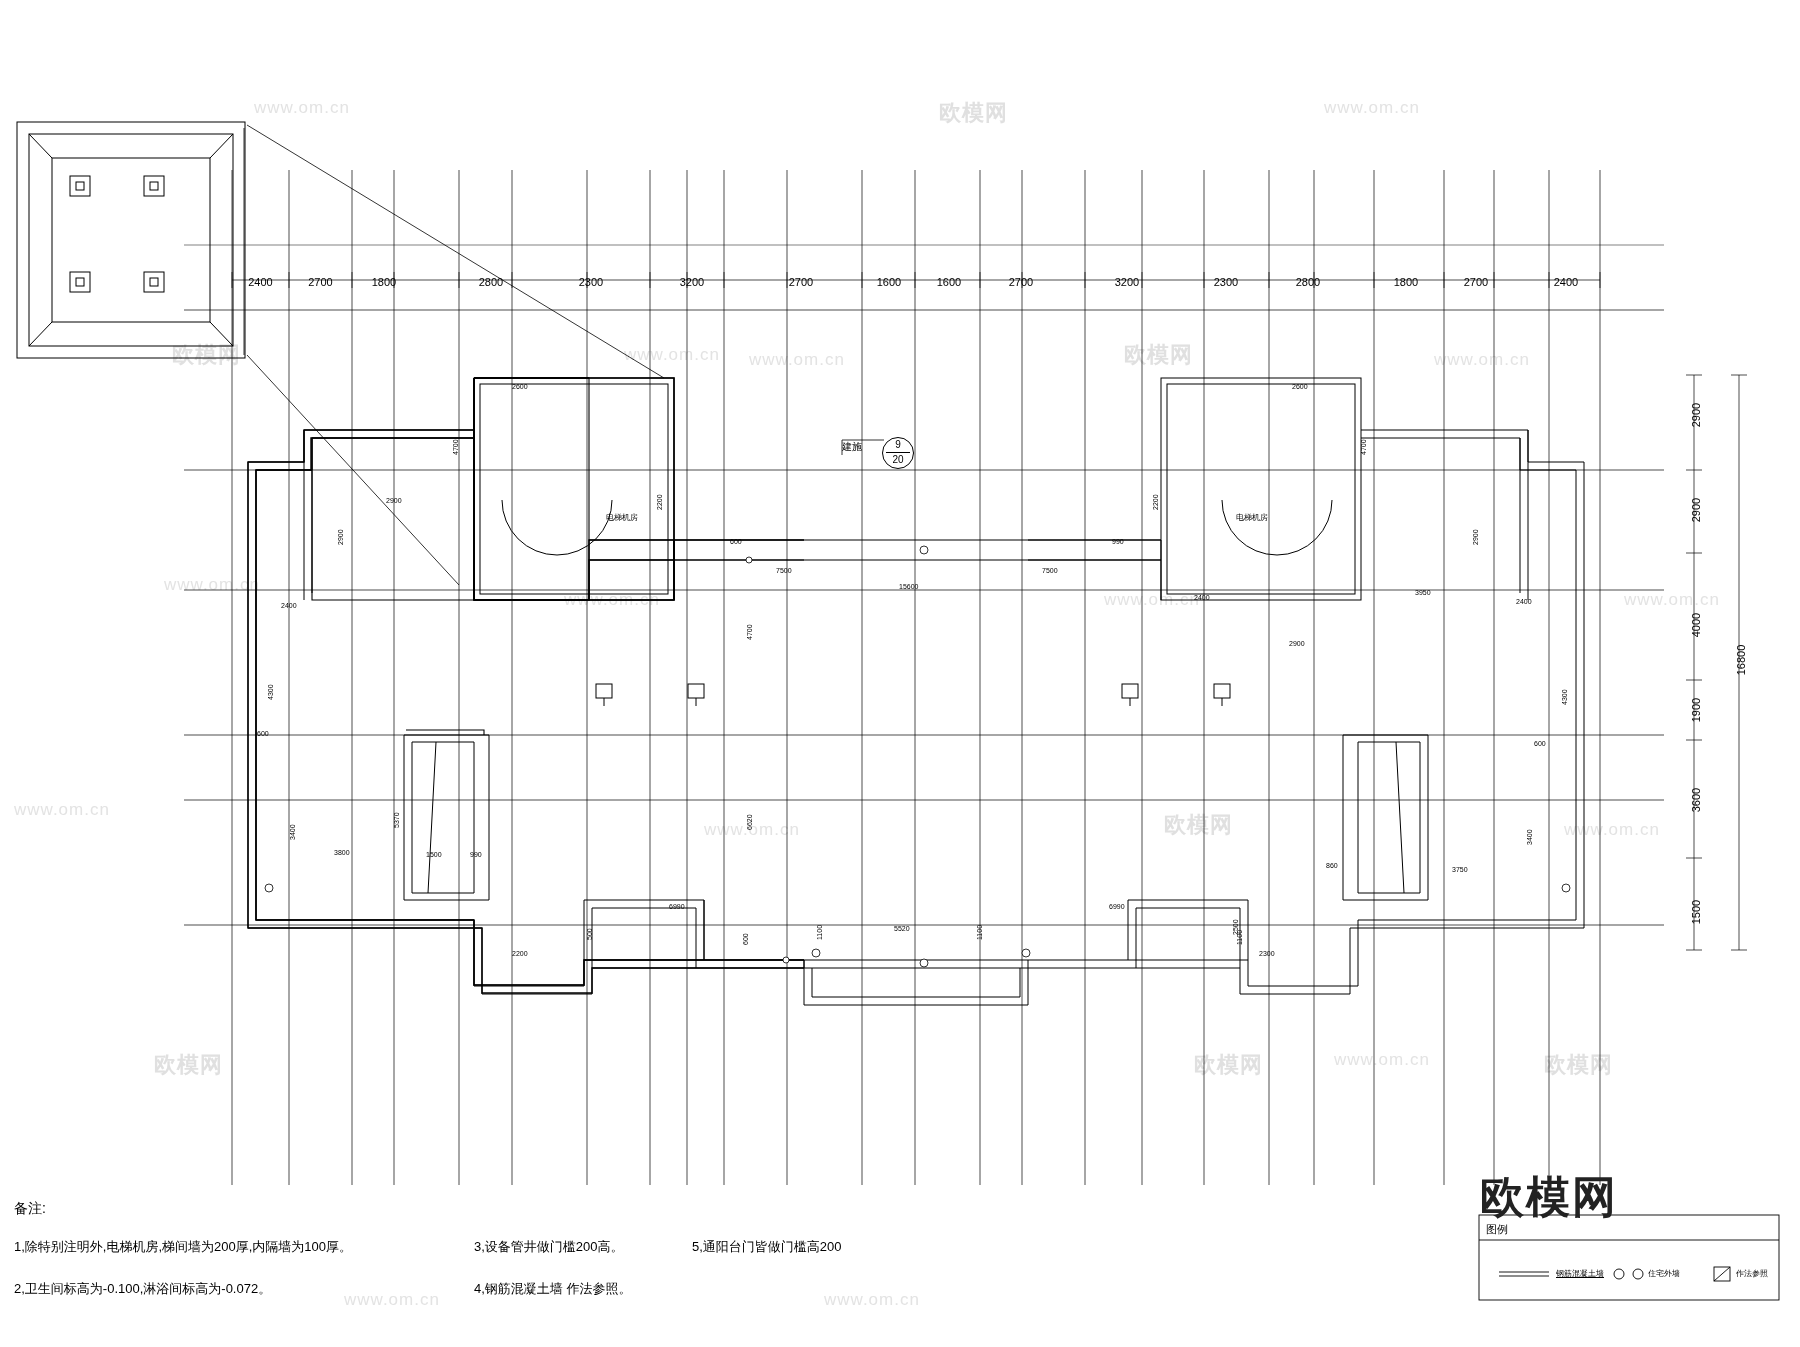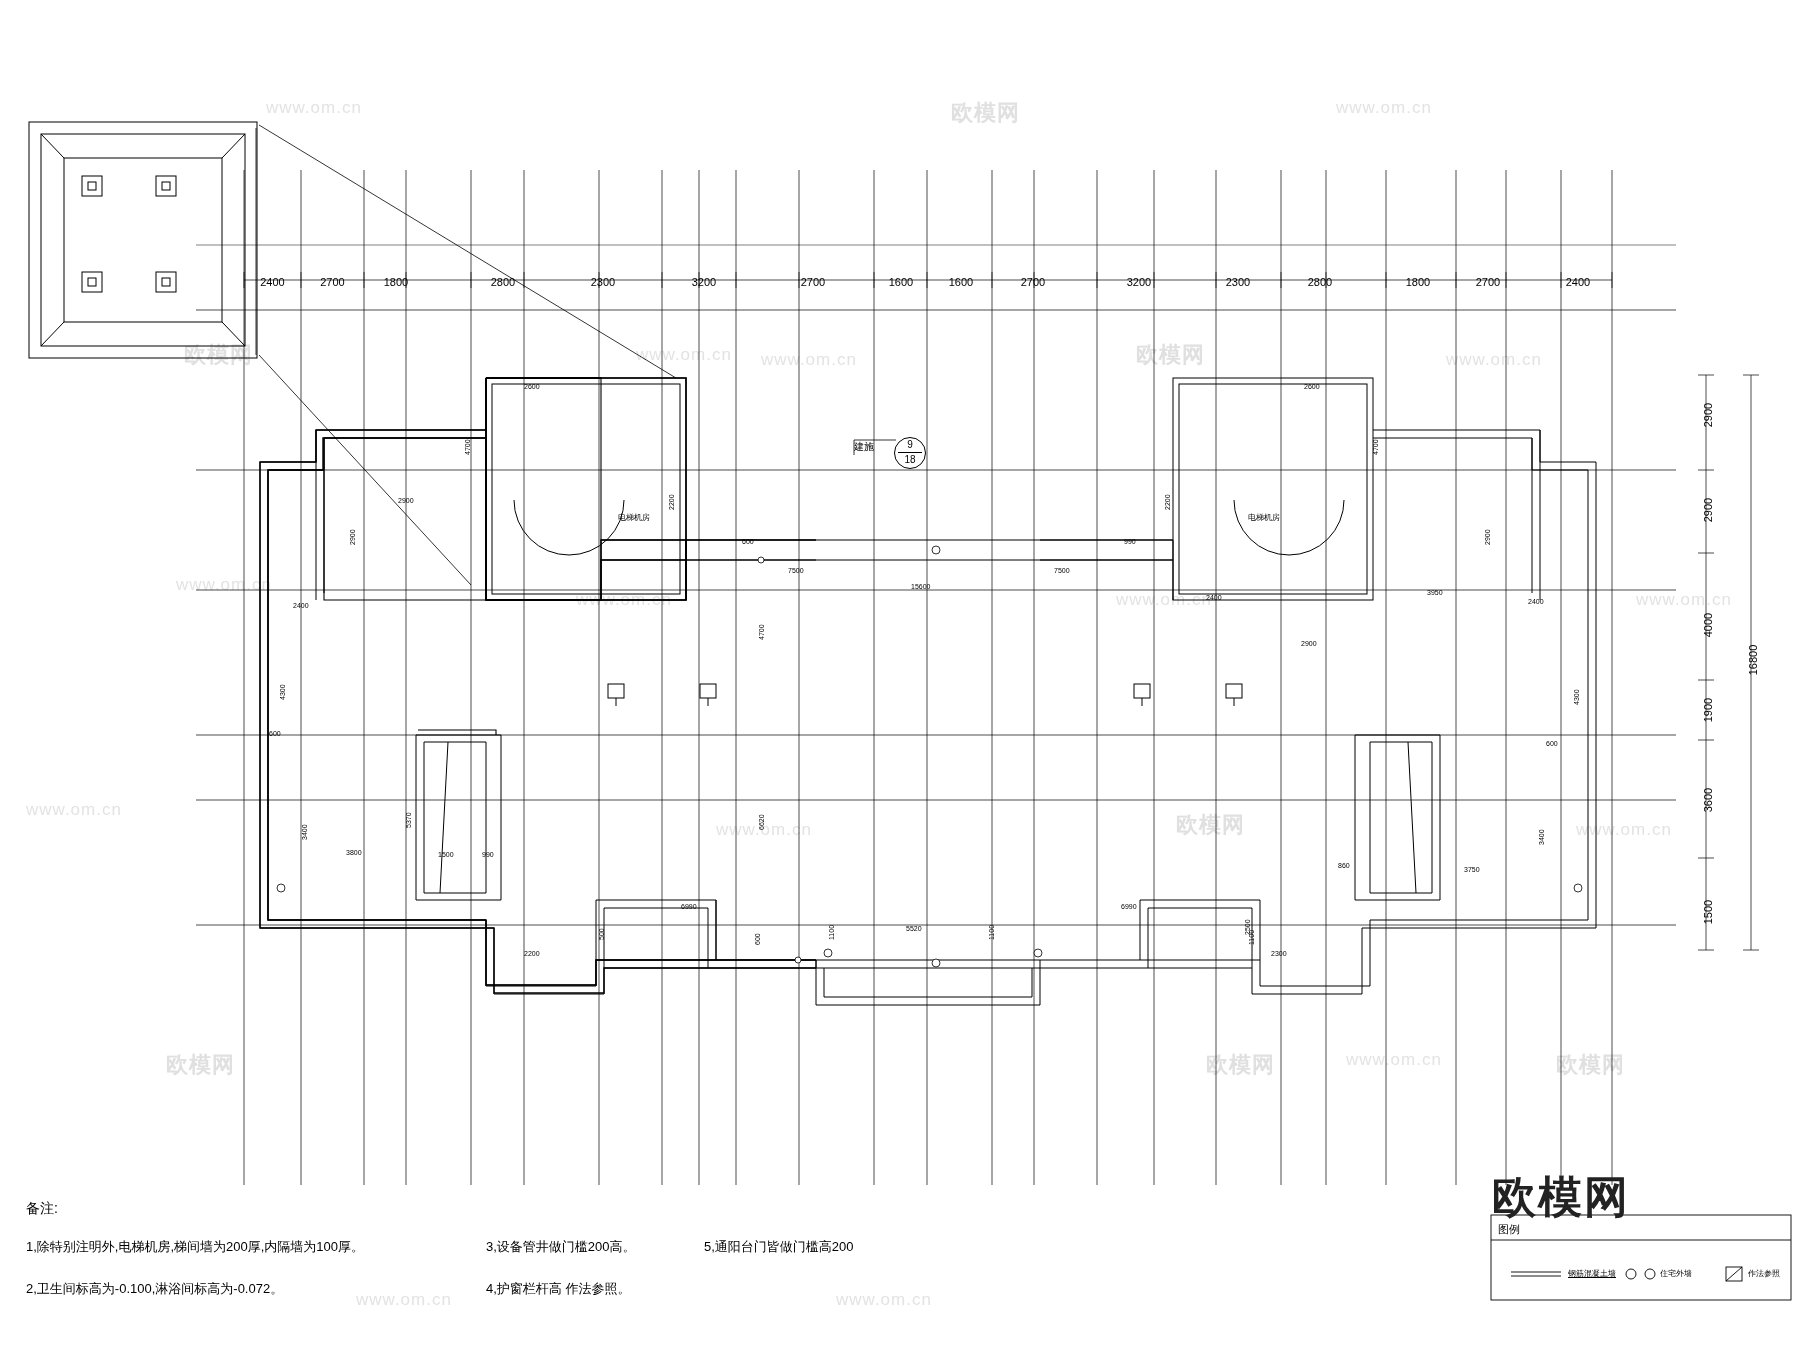--- a/index.html
+++ b/index.html
@@ -1,17 +1,17 @@
 <!DOCTYPE html>
 <html><head>
 <meta charset="utf-8">
 <style>
   html,body{margin:0;padding:0;background:#ffffff;}
   body{width:1800px;height:1347px;position:relative;overflow:hidden;font-family:"Liberation Sans",sans-serif;color:#000;}
-  #sheet{position:absolute;left:16px;top:0;width:1727px;height:1347px;}
+  #sheet{position:absolute;left:4px;top:0;width:1727px;height:1347px;}
   .wm{position:absolute;color:#e3e3e3;font-size:17px;letter-spacing:1px;white-space:nowrap;user-select:none;font-family:"Liberation Sans",sans-serif;}
   .wm.cn{font-size:22px;font-weight:bold;color:#e0e0e0;}
   .dimtxt{position:absolute;font-size:11px;color:#000;text-align:center;white-space:nowrap;}
   .dimtxt.rot{transform:rotate(-90deg);transform-origin:left top;}
   .tiny{position:absolute;font-size:7px;color:#000;white-space:nowrap;}
   .tiny.rot{transform:rotate(-90deg);transform-origin:left top;}
   .note{position:absolute;font-size:13px;color:#000;white-space:nowrap;}
   .noteTitle{position:absolute;font-size:14px;color:#000;}
   .bubble{position:absolute;width:30px;height:30px;border:1px solid #000;border-radius:50%;}
   .bubble .num{position:absolute;width:100%;text-align:center;font-size:10px;}
@@ -311,21 +311,21 @@
   <div class="dimtxt rot" style="left:1686px;top:942px;width:60px;">1500</div>
   <div class="dimtxt rot" style="left:1731px;top:700px;width:80px;">16800</div>
 
   <div class="tiny" style="left:602px;top:512px;font-size:8px;">电梯机房</div>
   <div class="tiny" style="left:1232px;top:512px;font-size:8px;">电梯机房</div>
 
   <div class="tiny" style="left:838px;top:440px;font-size:10px;">建施</div>
   <div class="bubble" style="left:878px;top:437px;">
     <div class="num" style="top:1px;">9</div>
     <div class="bar"></div>
-    <div class="num" style="top:16px;">18</div>
+    <div class="num" style="top:16px;">20</div>
   </div>
 
   <div class="tiny" style="left:508px;top:383px;">2600</div>
   <div class="tiny" style="left:1288px;top:383px;">2600</div>
   <div class="tiny" style="left:382px;top:497px;">2900</div>
   <div class="tiny" style="left:1411px;top:589px;">3950</div>
   <div class="tiny" style="left:277px;top:602px;">2400</div>
   <div class="tiny" style="left:1512px;top:598px;">2400</div>
   <div class="tiny" style="left:772px;top:567px;">7500</div>
   <div class="tiny" style="left:1038px;top:567px;">7500</div>
@@ -364,21 +364,21 @@
   <div class="tiny rot" style="left:812px;top:940px;">1100</div>
   <div class="tiny rot" style="left:972px;top:940px;">1100</div>
   <div class="tiny rot" style="left:1232px;top:945px;">1100</div>
   <div class="tiny rot" style="left:582px;top:940px;">500</div>
   <div class="tiny rot" style="left:738px;top:945px;">600</div>
 
   <div class="noteTitle" style="left:10px;top:1200px;">备注:</div>
   <div class="note" style="left:10px;top:1238px;">1,除特别注明外,电梯机房,梯间墙为200厚,内隔墙为100厚。</div>
   <div class="note" style="left:10px;top:1280px;">2,卫生间标高为-0.100,淋浴间标高为-0.072。</div>
   <div class="note" style="left:470px;top:1238px;">3,设备管井做门槛200高。</div>
-  <div class="note" style="left:470px;top:1280px;">4,护窗栏杆高  作法参照。</div>
+  <div class="note" style="left:470px;top:1280px;">4,钢筋混凝土墙  作法参照。</div>
   <div class="note" style="left:688px;top:1238px;text-align:right;">5,通阳台门皆做门槛高200</div>
 
   <div class="lgtxt" style="left:1482px;top:1222px;font-size:11px;">图例</div>
   <div class="lgtxt" style="left:1552px;top:1268px;text-decoration:underline;">钢筋混凝土墙</div>
   <div class="lgtxt" style="left:1644px;top:1268px;">住宅外墙</div>
   <div class="lgtxt" style="left:1732px;top:1268px;">作法参照</div>
 
   <div class="bigwm" style="left:1476px;top:1168px;">欧模网</div>
 
 </div>

